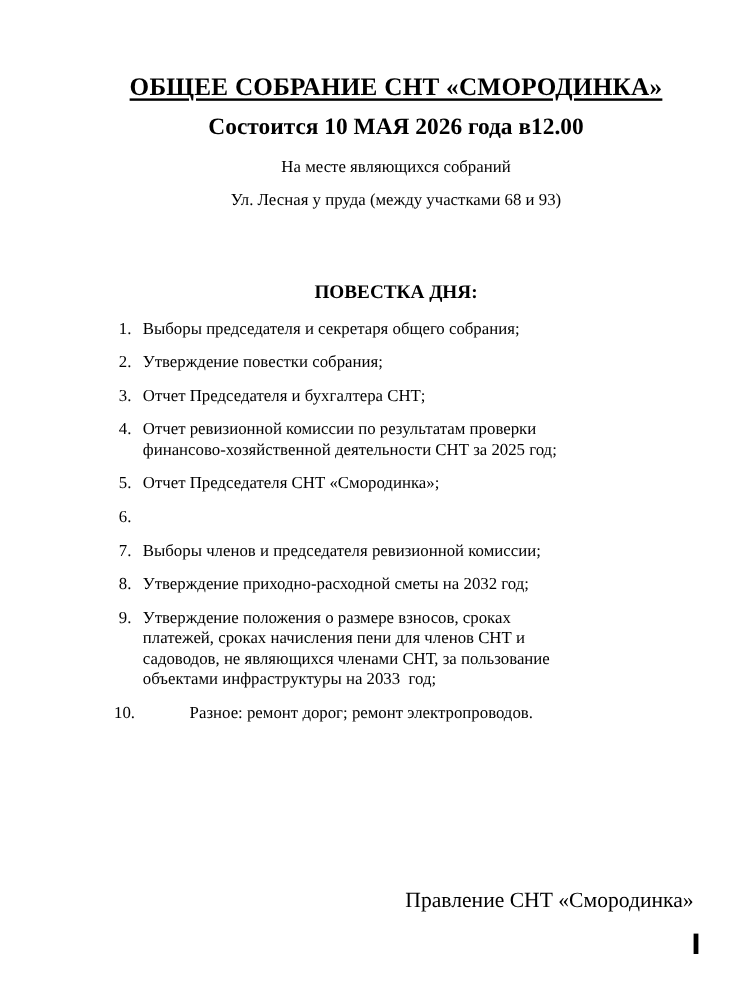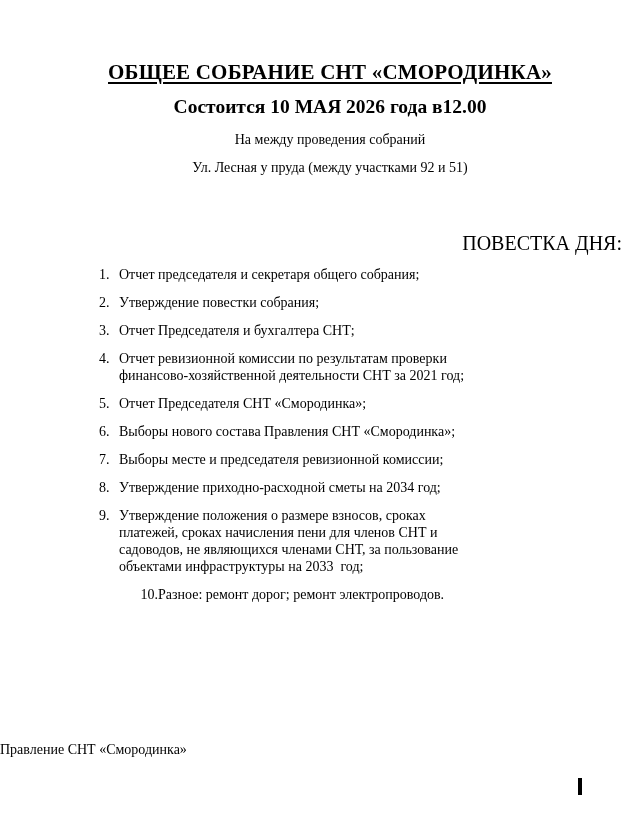--- a/index.html
+++ b/index.html
@@ -41,111 +41,108 @@
   }
   .loc-line {
     margin: 0;
     font-size: 14px;
     line-height: 16px;
   }
   .loc-1 { margin-top: 14px; }
   .loc-2 { margin-top: 12px; }
   .agenda-heading {
     margin: 58px 0 0 0;
-    font-size: 20px;
-    font-weight: normal;
+    font-size: 16px;
+    font-weight: bold;
     line-height: 19px;
-    text-align: right;
   }
   .agenda {
     margin-top: 13px;
   }
   .agenda-item {
     display: flex;
     align-items: flex-start;
     margin-bottom: 11px;
     font-size: 14px;
     line-height: 17px;
   }
   .agenda-item .num {
     flex: 0 0 auto;
     width: 20px;
     margin-left: 99px;
   }
   .agenda-item.tabbed .num {
     margin-left: 95px;
     width: 63px;
-    text-align: right;
   }
   .agenda-item .txt {
     white-space: pre-wrap; 
     flex: 1 1 auto;
   }
   .signature {
     margin: 138px 0 0 0;
-    text-align: left;
+    text-align: right;
     padding-right: 44px;
-    font-size: 14px;
+    font-size: 18px;
     line-height: 18px;
   }
   .caret {
     position: absolute;
     left: 578px;
     top: 731px;
     width: 4px;
     height: 17px;
     background: #000000;
   }
 </style>
 </head>
 <body>
 
 <div class="page">
 
   <div class="center-block">
     <h1 class="doc-title">ОБЩЕЕ СОБРАНИЕ СНТ «СМОРОДИНКА»</h1>
     <h2 class="doc-subtitle">Состоится 10 МАЯ 2026 года в12.00</h2>
-    <p class="loc-line loc-1">На между проведения собраний</p>
-    <p class="loc-line loc-2">Ул. Лесная у пруда (между участками 92 и 51)</p>
+    <p class="loc-line loc-1">На месте являющихся собраний</p>
+    <p class="loc-line loc-2">Ул. Лесная у пруда (между участками 68 и 93)</p>
     <h3 class="agenda-heading">ПОВЕСТКА ДНЯ:</h3>
   </div>
 
   <div class="agenda">
     <div class="agenda-item">
       <span class="num">1.</span>
-      <span class="txt">Отчет председателя и секретаря общего собрания;</span>
+      <span class="txt">Выборы председателя и секретаря общего собрания;</span>
     </div>
     <div class="agenda-item">
       <span class="num">2.</span>
       <span class="txt">Утверждение повестки собрания;</span>
     </div>
     <div class="agenda-item">
       <span class="num">3.</span>
       <span class="txt">Отчет Председателя и бухгалтера СНТ;</span>
     </div>
     <div class="agenda-item">
       <span class="num">4.</span>
       <span class="txt">Отчет ревизионной комиссии по результатам проверки
-финансово-хозяйственной деятельности СНТ за 2021 год;</span>
+финансово-хозяйственной деятельности СНТ за 2025 год;</span>
     </div>
     <div class="agenda-item">
       <span class="num">5.</span>
       <span class="txt">Отчет Председателя СНТ «Смородинка»;</span>
     </div>
     <div class="agenda-item">
       <span class="num">6.</span>
-      <span class="txt">Выборы нового состава Правления СНТ «Смородинка»;</span>
     </div>
     <div class="agenda-item">
       <span class="num">7.</span>
-      <span class="txt">Выборы месте и председателя ревизионной комиссии;</span>
+      <span class="txt">Выборы членов и председателя ревизионной комиссии;</span>
     </div>
     <div class="agenda-item">
       <span class="num">8.</span>
-      <span class="txt">Утверждение приходно-расходной сметы на 2034 год;</span>
+      <span class="txt">Утверждение приходно-расходной сметы на 2032 год;</span>
     </div>
     <div class="agenda-item">
       <span class="num">9.</span>
       <span class="txt">Утверждение положения о размере взносов, сроках
 платежей, сроках начисления пени для членов СНТ и
 садоводов, не являющихся членами СНТ, за пользование
 объектами инфраструктуры на 2033  год;</span>
     </div>
     <div class="agenda-item tabbed">
       <span class="num">10.</span>

